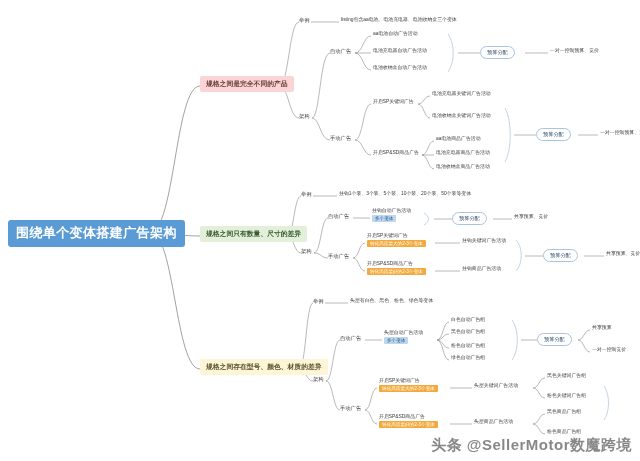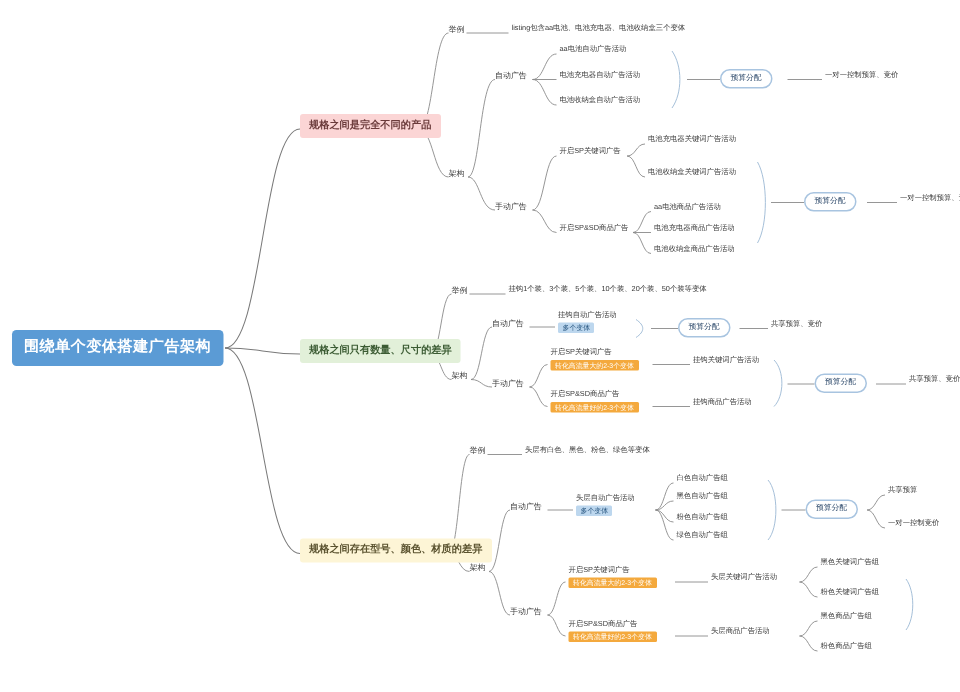--- a/index.html
+++ b/index.html
@@ -7,21 +7,21 @@
     width:640px;height:461px;background:#ffffff;overflow:hidden;position:relative;
     font-family:"Liberation Sans","DejaVu Sans",sans-serif;
     -webkit-font-smoothing:antialiased;
   }
   #canvas{position:absolute;inset:0;}
   svg.links{position:absolute;left:0;top:0;width:640px;height:461px;pointer-events:none;}
   .node{position:absolute;white-space:nowrap;line-height:1.15;}
 
   
   .root{
-    background:#5b9bd5;color:#ffffff;font-size:10px;font-weight:bold;
+    background:#5b9bd5;color:#ffffff;font-size:13px;font-weight:bold;
     padding:6px 8px;border-radius:3px;letter-spacing:.4px;
   }
   
   .topic{font-size:6.8px;font-weight:bold;padding:4px 6px;border-radius:2px;color:#333;}
   .topic.pink{background:#fbd5d5;color:#6b3b3b;}
   .topic.green{background:#e2f0d9;color:#3b5b33;}
   .topic.yellow{background:#fdf5d6;color:#5b5330;}
 
   
   .lbl{font-size:5.3px;color:#3a3a3a;}
@@ -230,14 +230,15 @@
   <div class="node lbl sm" style="left:547px;top:393px;">粉色关键词广告组</div>
 
   <div class="node stack" style="left:379px;top:414px;">
     <span class="lbl sm">开启SP&amp;SD商品广告</span>
     <span class="tag orange">转化高流量好的2-3个变体</span>
   </div>
   <div class="node lbl sm" style="left:474px;top:419px;">头层商品广告活动</div>
   <div class="node lbl sm" style="left:547px;top:409px;">黑色商品广告组</div>
   <div class="node lbl sm" style="left:547px;top:429px;">粉色商品广告组</div>
 
+  <div class="watermark">头条 @SellerMotor数魔跨境</div>
 
 </div>
 
 </body></html>

